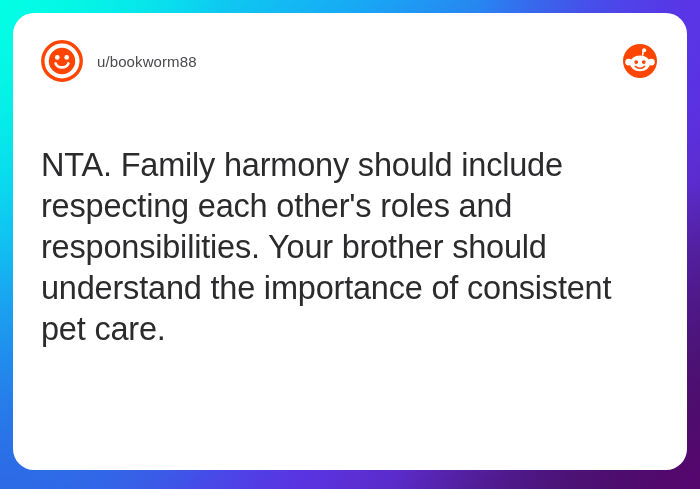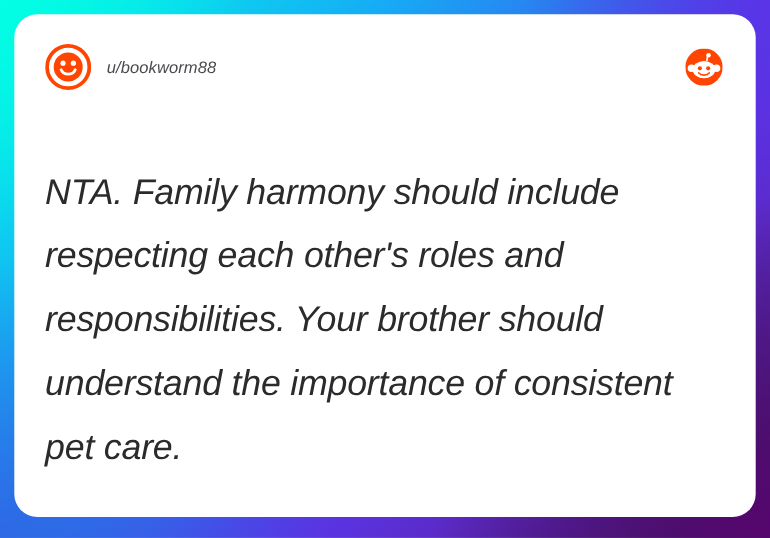--- a/index.html
+++ b/index.html
@@ -25,21 +25,20 @@
       #17aaf5 30%,
       #2f74ee 46%,
       #4b46e8 58%,
       #5a33e0 66%,
       #5b2bc9 74%,
       #4a2397 84%,
       #3a1f6e 92%,
       #430a63 100%
     );
     padding: 13px 13px 19px 13px;
-    font-style: italic;
   }
 
   
   #stage::before {
     content: "";
     position: absolute;
     inset: 0;
     background:
       radial-gradient(circle at 100% 100%, rgba(86, 6, 110, 0.95) 0%, rgba(86, 6, 110, 0) 36%),
       radial-gradient(circle at 0% 100%, rgba(46, 98, 226, 0.80) 0%, rgba(46, 98, 226, 0) 30%),
@@ -97,21 +96,21 @@
 
   
   #card-body {
     flex: 1 1 auto;
     display: block;
     padding-top: 62px;
   }
 
   .post-text {
     font-size: 32.5px;
-    line-height: 58px;
+    line-height: 41px;
     color: #2b2b2e;
     letter-spacing: -0.2px;
     max-width: 600px;
     margin: 0;
     font-weight: 400;
   }
 </style>
 </head>
 <body>
 

